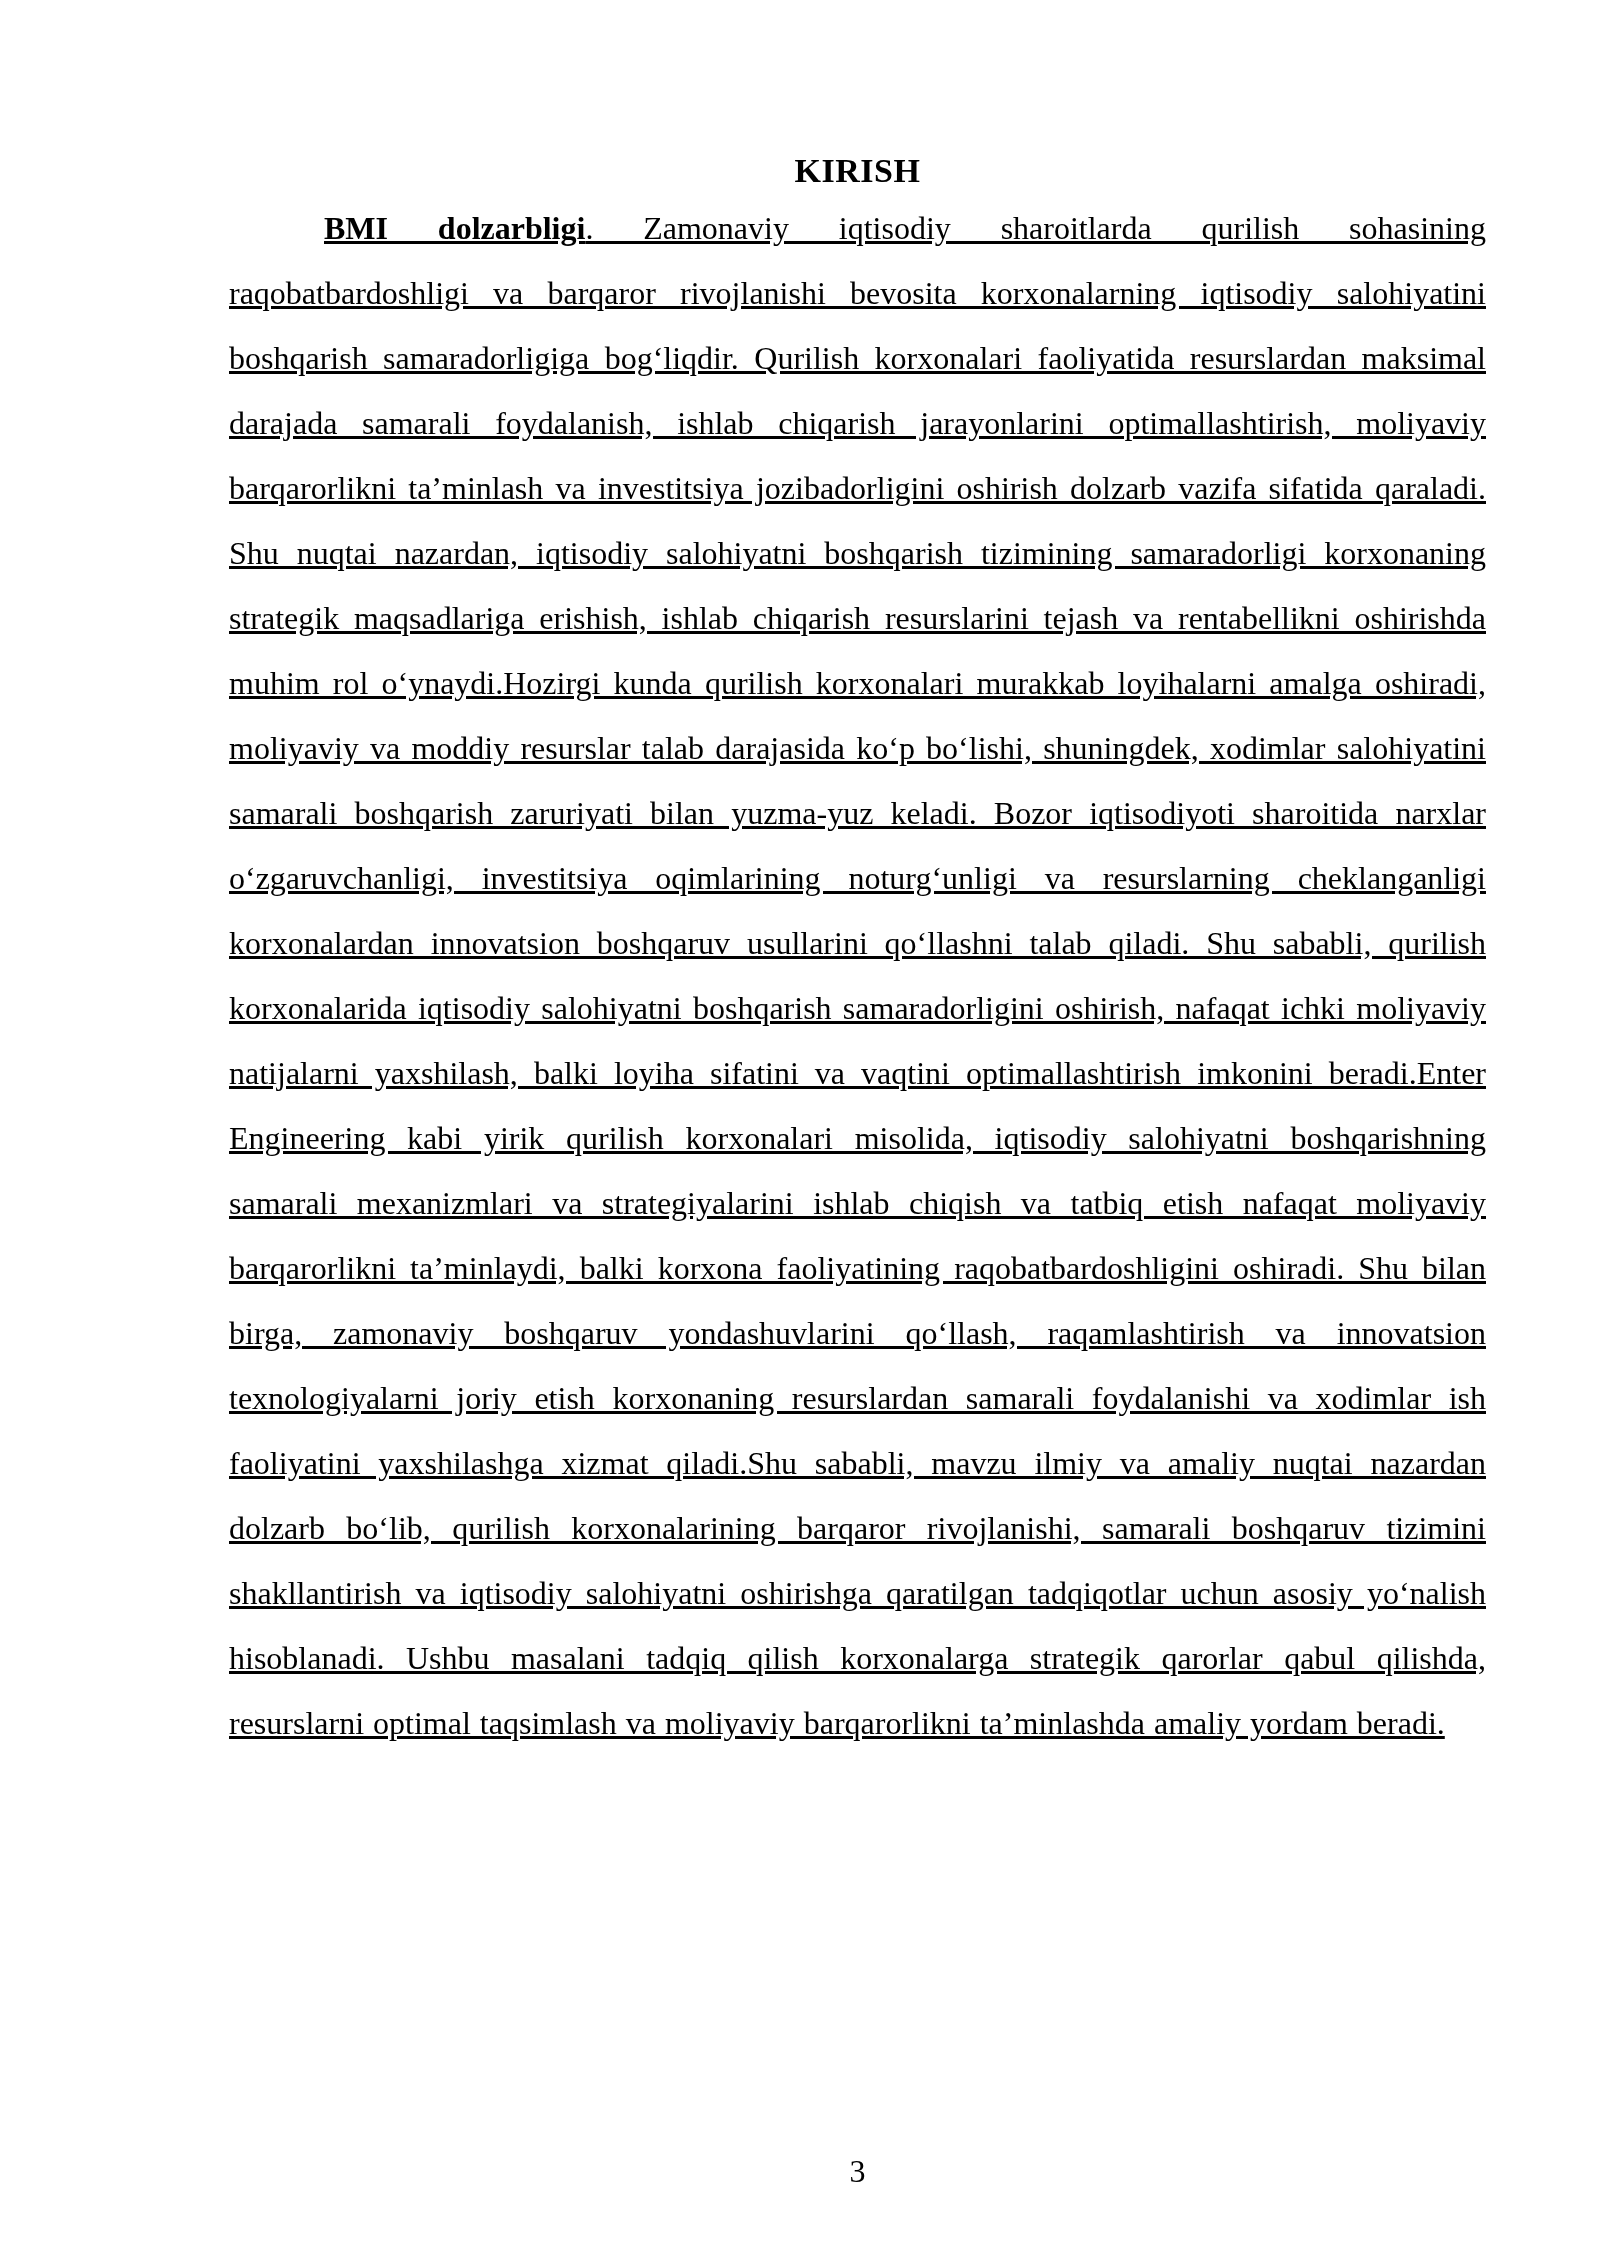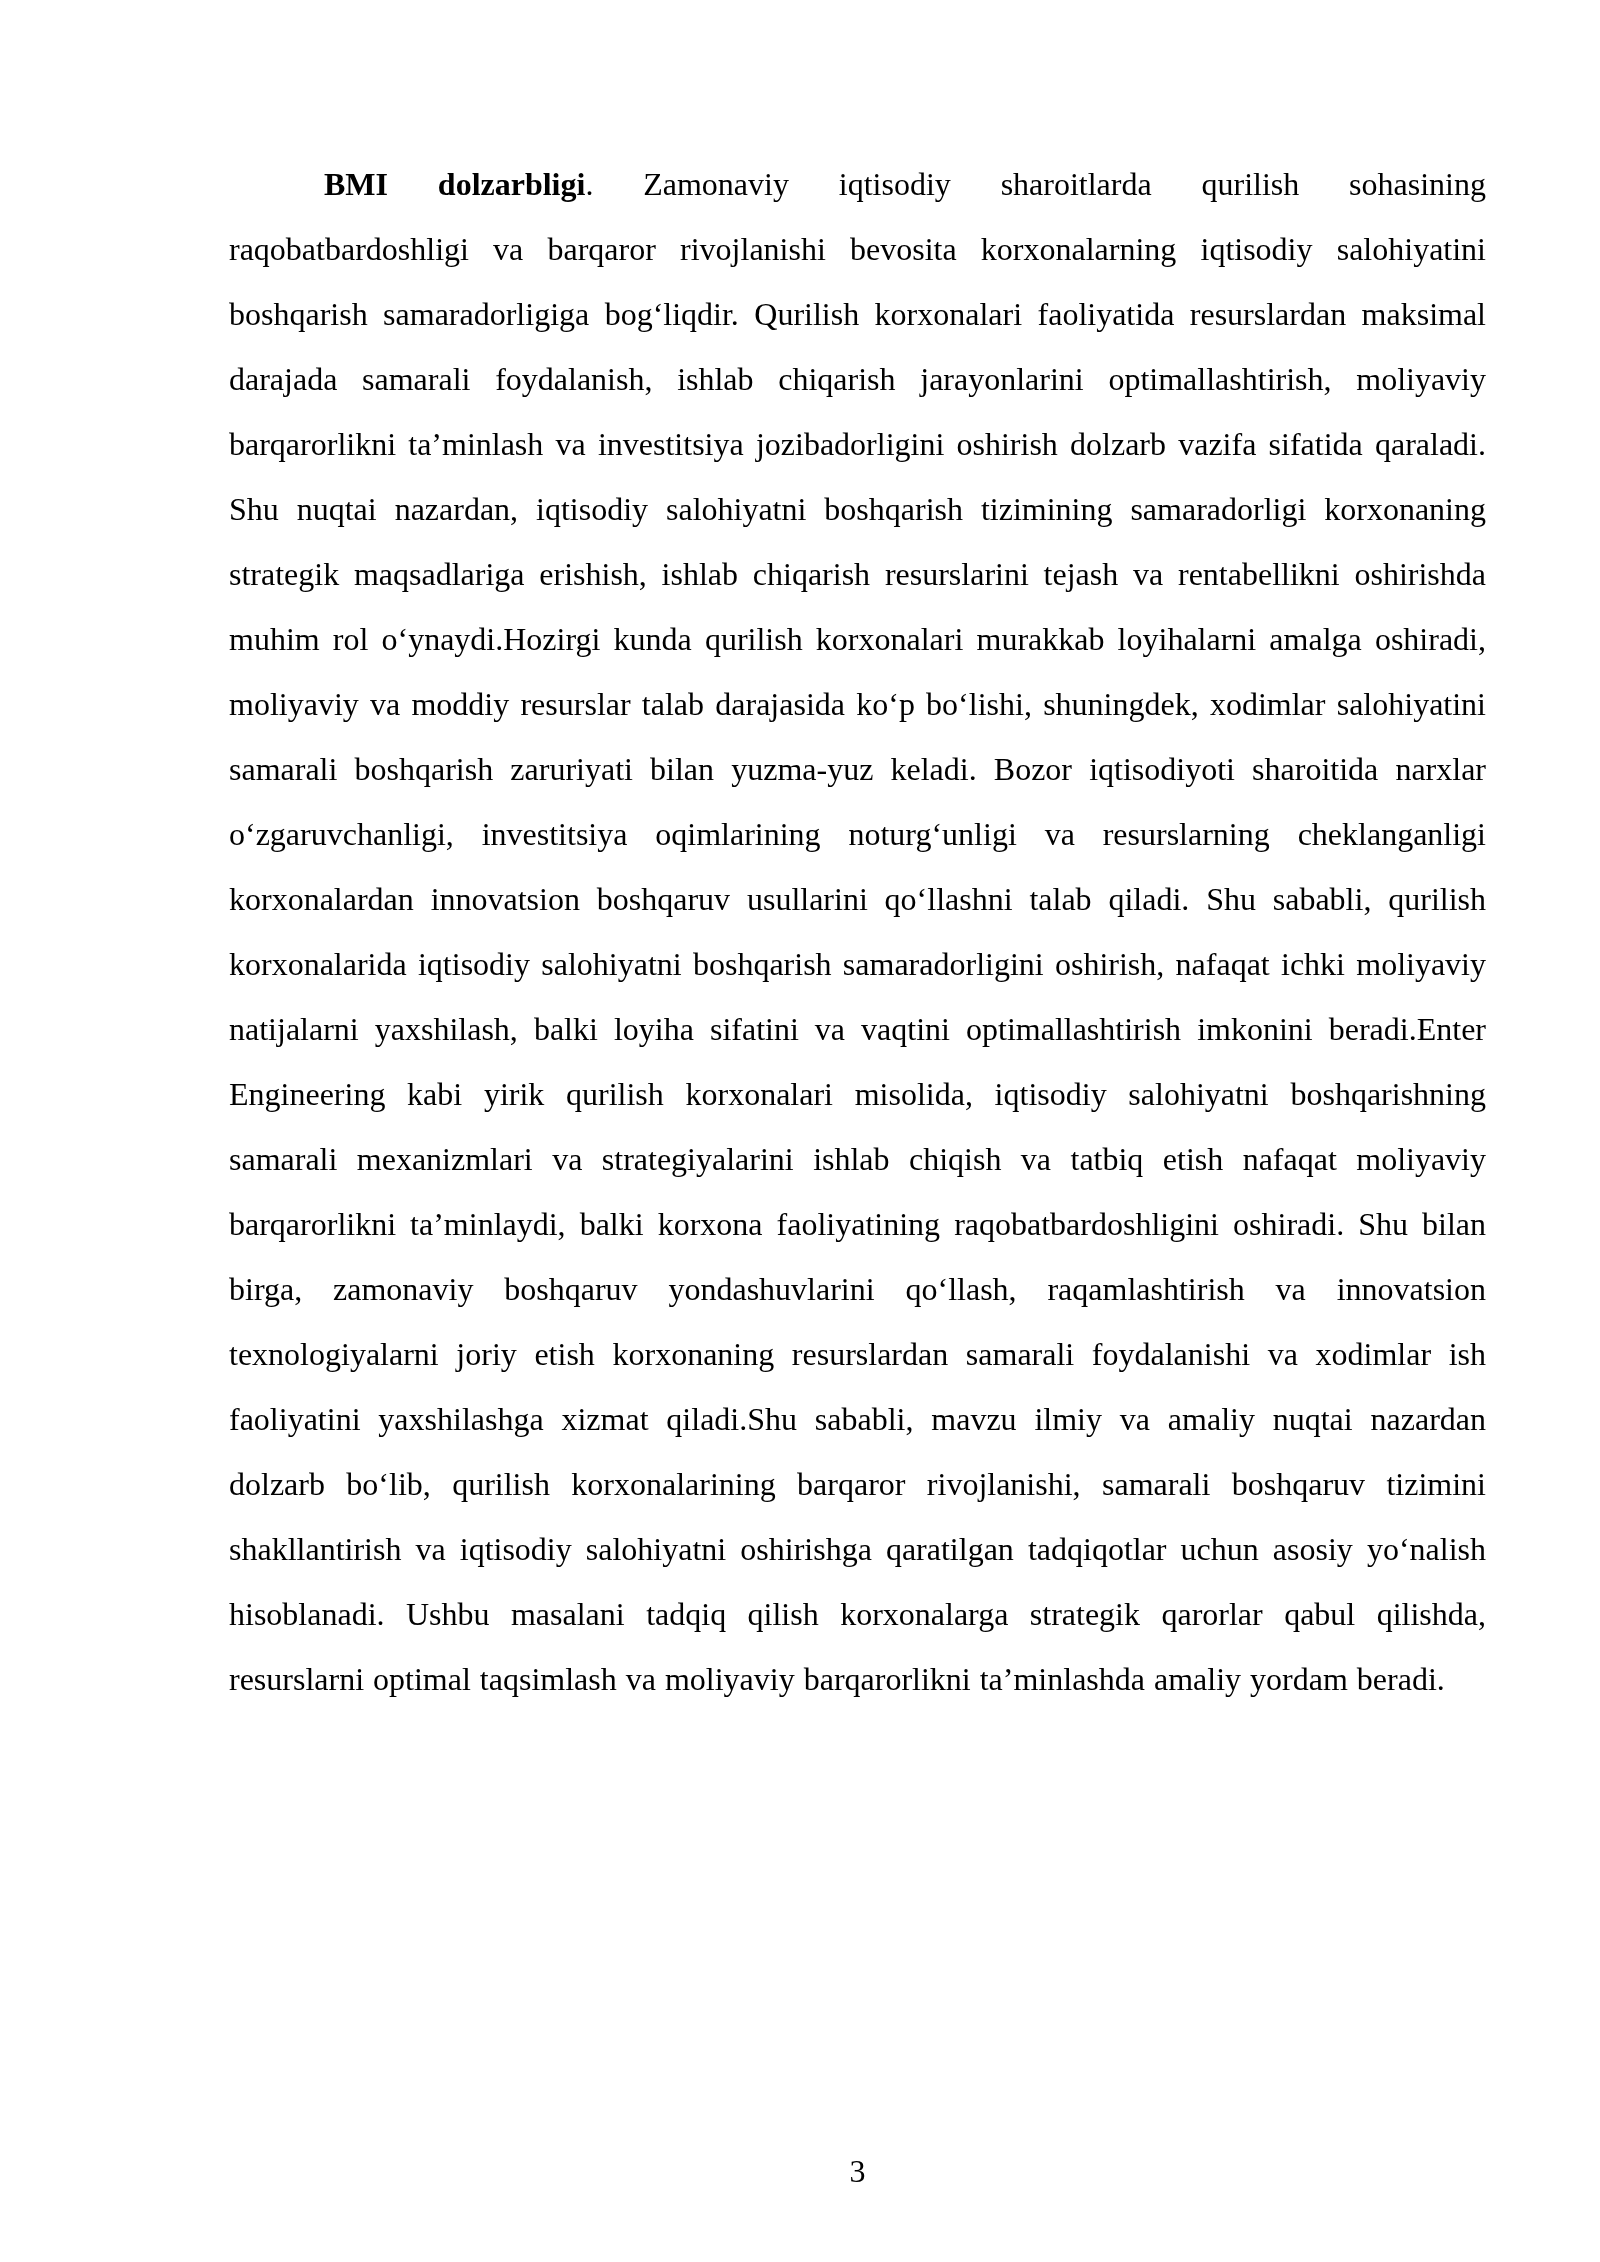--- a/index.html
+++ b/index.html
@@ -27,36 +27,38 @@
     font-weight: bold;
     letter-spacing: 0.5px;
   }
   .doc-paragraph {
     margin: 0;
     font-size: 32px;
     line-height: 65px;
     text-align: justify;
     text-indent: 95px;
     word-spacing: 1px;
+    text-decoration: underline;
   }
   .doc-paragraph .lead-bold {
     font-weight: bold;
   }
   .page-number {
     position: absolute;
     left: 229px;
     right: 114px;
     bottom: 72px;
     text-align: center;
     font-size: 32px;
   }
 </style>
 </head>
 <body>
 
 <div class="page">
 
+  <h1 class="doc-title">KIRISH</h1>
 
   <p class="doc-paragraph"><span class="lead-bold">BMI dolzarbligi</span><span>. Zamonaviy iqtisodiy sharoitlarda qurilish sohasining raqobatbardoshligi va barqaror rivojlanishi bevosita korxonalarning iqtisodiy salohiyatini boshqarish samaradorligiga bog‘liqdir. Qurilish korxonalari faoliyatida resurslardan maksimal darajada samarali foydalanish, ishlab chiqarish jarayonlarini optimallashtirish, moliyaviy barqarorlikni ta’minlash va investitsiya jozibadorligini oshirish dolzarb vazifa sifatida qaraladi. Shu nuqtai nazardan, iqtisodiy salohiyatni boshqarish tizimining samaradorligi korxonaning strategik maqsadlariga erishish, ishlab chiqarish resurslarini tejash va rentabellikni oshirishda muhim rol o‘ynaydi.Hozirgi kunda qurilish korxonalari murakkab loyihalarni amalga oshiradi, moliyaviy va moddiy resurslar talab darajasida ko‘p bo‘lishi, shuningdek, xodimlar salohiyatini samarali boshqarish zaruriyati bilan yuzma-yuz keladi. Bozor iqtisodiyoti sharoitida narxlar o‘zgaruvchanligi, investitsiya oqimlarining noturg‘unligi va resurslarning cheklanganligi korxonalardan innovatsion boshqaruv usullarini qo‘llashni talab qiladi. Shu sababli, qurilish korxonalarida iqtisodiy salohiyatni boshqarish samaradorligini oshirish, nafaqat ichki moliyaviy natijalarni yaxshilash, balki loyiha sifatini va vaqtini optimallashtirish imkonini beradi.Enter Engineering kabi yirik qurilish korxonalari misolida, iqtisodiy salohiyatni boshqarishning samarali mexanizmlari va strategiyalarini ishlab chiqish va tatbiq etish nafaqat moliyaviy barqarorlikni ta’minlaydi, balki korxona faoliyatining raqobatbardoshligini oshiradi. Shu bilan birga, zamonaviy boshqaruv yondashuvlarini qo‘llash, raqamlashtirish va innovatsion texnologiyalarni joriy etish korxonaning resurslardan samarali foydalanishi va xodimlar ish faoliyatini yaxshilashga xizmat qiladi.Shu sababli, mavzu ilmiy va amaliy nuqtai nazardan dolzarb bo‘lib, qurilish korxonalarining barqaror rivojlanishi, samarali boshqaruv tizimini shakllantirish va iqtisodiy salohiyatni oshirishga qaratilgan tadqiqotlar uchun asosiy yo‘nalish hisoblanadi. Ushbu masalani tadqiq qilish korxonalarga strategik qarorlar qabul qilishda, resurslarni optimal taqsimlash va moliyaviy barqarorlikni ta’minlashda amaliy yordam beradi.</span></p>
 
   <div class="page-number">3</div>
 
 </div>
 
 </body></html>

